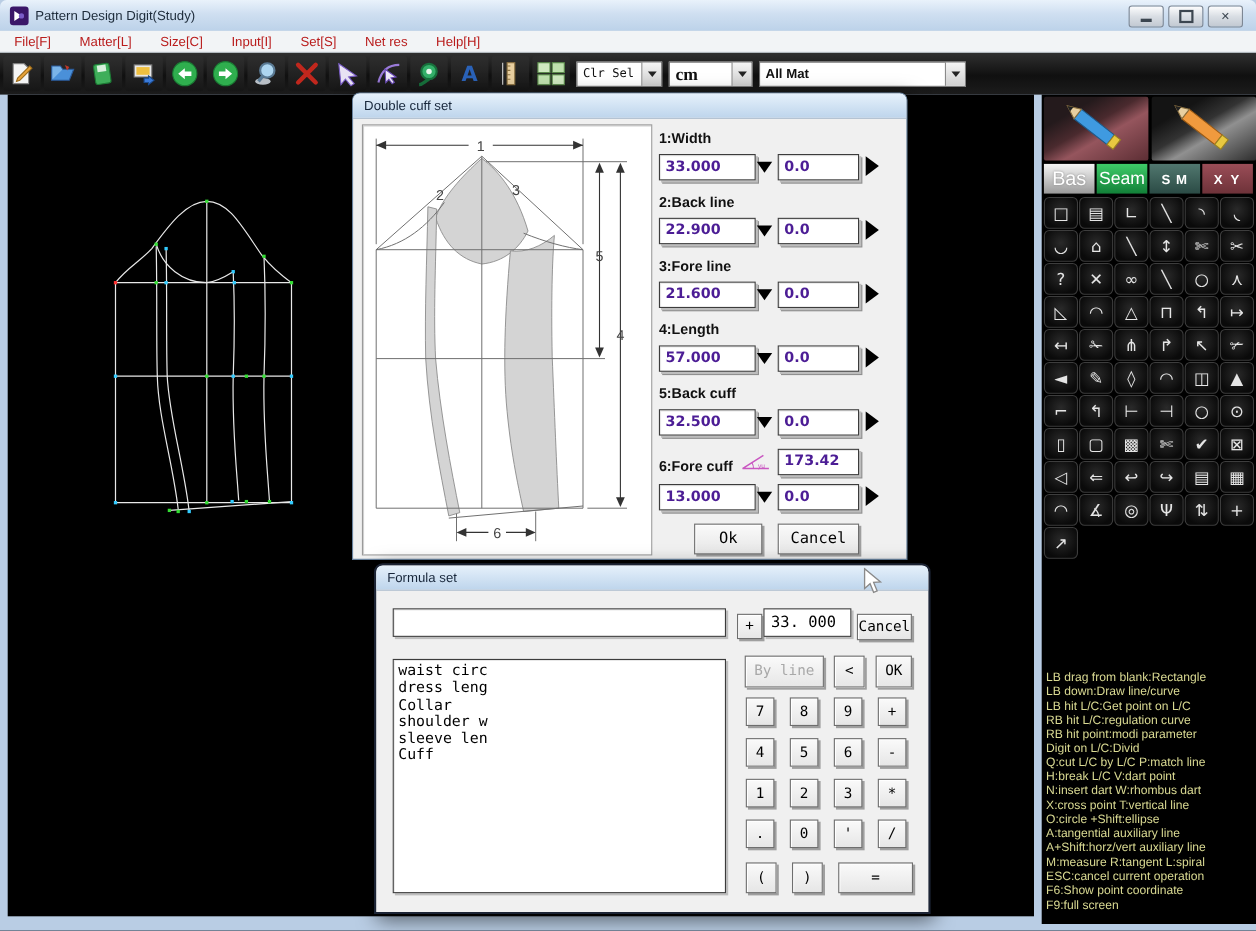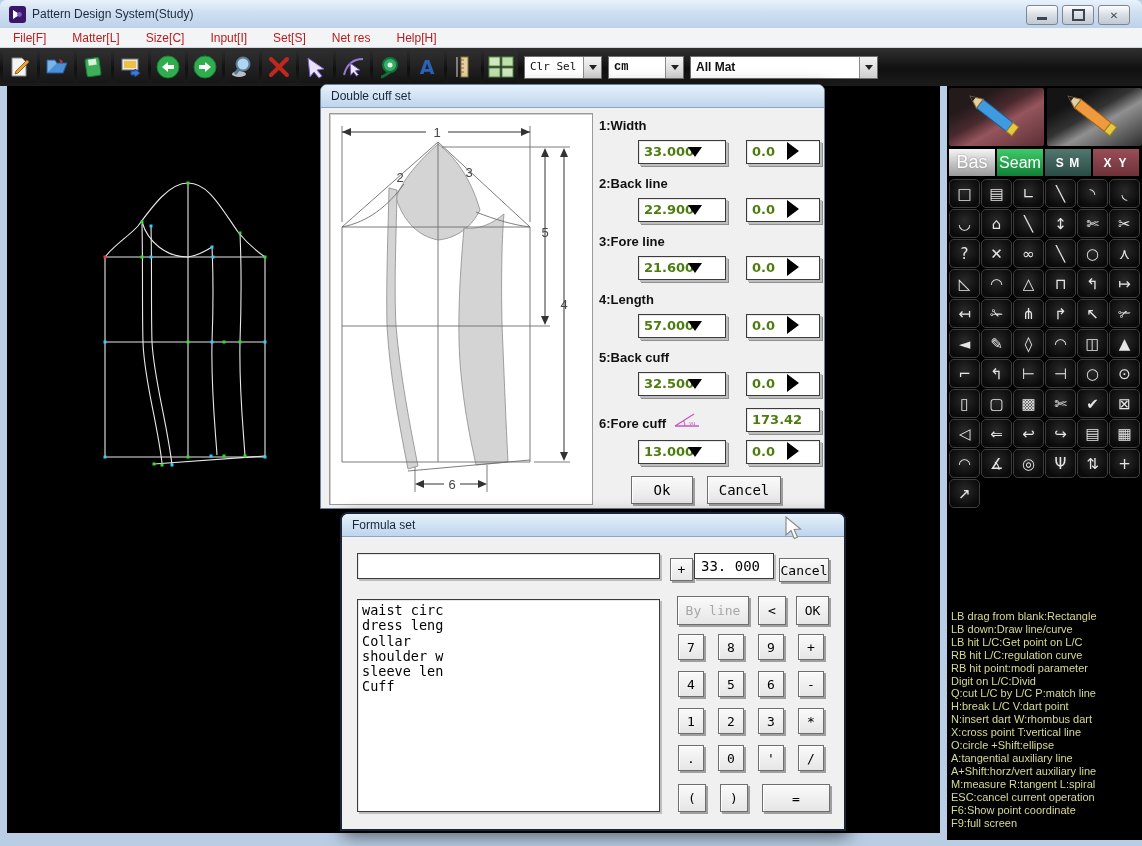--- a/index.html
+++ b/index.html
@@ -73,22 +73,22 @@
   #dlg-cuff .dlg-title{border-radius:6px 6px 0 0;}
   #dlg-formula{left:340px;top:512px;width:502px;height:315px;border:2px solid #1c2435;border-radius:8px 8px 0 0;}
   #dlg-formula .dlg-title{border-radius:6px 6px 0 0;}
 
   .diagram-box{position:absolute;left:8px;top:28px;width:262px;height:390px;background:#fff;
     border:1px solid #9a9a9a;box-shadow:inset 1px 1px 0 #d0d0d0;}
 
   .fld-label{position:absolute;left:278px;font-size:13px;font-weight:bold;color:#111;}
   .vbox{position:absolute;background:#fff;border:1px solid #3c3c3c;
     box-shadow:2px 2px 0 #bdbdbd,3px 3px 0 #8f8f8f, inset 1px 1px 0 #e8e8e8;
-    font-family:"DejaVu Sans",sans-serif;font-size:13px;font-weight:bold;color:#4d7c0f;
-    padding:3px 0 0 5px;box-sizing:border-box;margin-left:39px;}
+    font-family:"DejaVu Sans",sans-serif;font-size:13px;font-weight:bold;color:#4c1d95;
+    padding:3px 0 0 5px;box-sizing:border-box;}
   .vbox.val{left:278px;width:88px;height:24px;}
   .vbox.delta{left:386px;width:74px;height:24px;font-weight:bold;}
   .spin-down{position:absolute;left:367px;width:0;height:0;margin-top:7px;
     border-left:7px solid transparent;border-right:7px solid transparent;border-top:10px solid #000;cursor:default;}
   .spin-right{position:absolute;left:466px;width:0;height:0;margin-top:2px;
     border-top:9px solid transparent;border-bottom:9px solid transparent;border-left:12px solid #000;cursor:default;}
   .btn3d{background:linear-gradient(#fafafa,#e6e6e6);border:1px solid #6e6e6e;
     box-shadow:2px 2px 0 #9f9f9f, inset 1px 1px 0 #fff;color:#000;
     display:flex;align-items:center;justify-content:center;cursor:default;}
   .dlg-btn{position:absolute;height:26px;font-size:14px;font-family:"DejaVu Sans Mono",monospace;}
@@ -125,21 +125,21 @@
 
 <div id="app">
 
   <div class="titlebar">
     <span class="app-icon">
       <svg width="11" height="11" viewBox="0 0 11 11">
           <path d="M1,1 L8,5.5 L1,10 Z" fill="#fff"></path>
           <circle cx="7.5" cy="5.5" r="2.4" fill="#7a5cc8"></circle>
         </svg>
     </span>
-    <span class="title-text">Pattern Design System(Study)</span>
+    <span class="title-text">Pattern Design Digit(Study)</span>
     <span class="win-buttons">
       <span class="win-btn">
           <span class="glyph-min"></span>
         </span>
       <span class="win-btn">
           <span class="glyph-restore"></span>
         </span>
       <span class="win-btn">
           <span>✕</span>
         </span>
@@ -249,21 +249,21 @@
         </svg>
       </span>
 
     <span class="tb-dd" style="width:76px">
       <span class="dd-val" style="flex:1">Clr Sel</span>
       <span class="dd-btn">
           <span class="tri-down"></span>
         </span>
     </span>
     <span class="tb-dd" style="width:74px">
-      <span class="dd-val" style="flex:1;font-family:Liberation Mono, monospace;font-weight:bold;font-size:12px;">cm</span>
+      <span class="dd-val" style="flex:1;font-family:Liberation Serif, serif;font-weight:bold;font-size:16px;">cm</span>
       <span class="dd-btn">
           <span class="tri-down"></span>
         </span>
     </span>
     <span class="tb-dd" style="width:186px">
       <span class="dd-val" style="flex:1;font-family:'Liberation Sans',sans-serif;font-weight:bold;font-size:12px;">All Mat</span>
       <span class="dd-btn">
           <span class="tri-down"></span>
         </span>
     </span>

